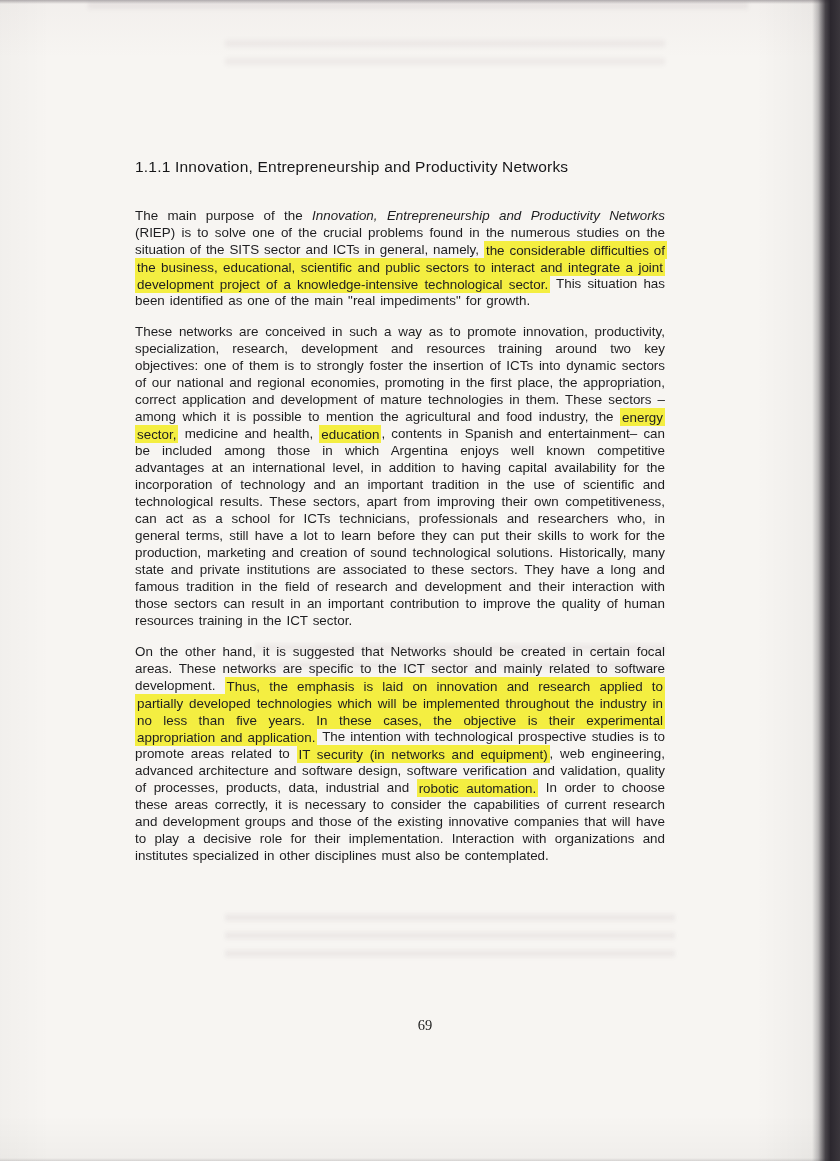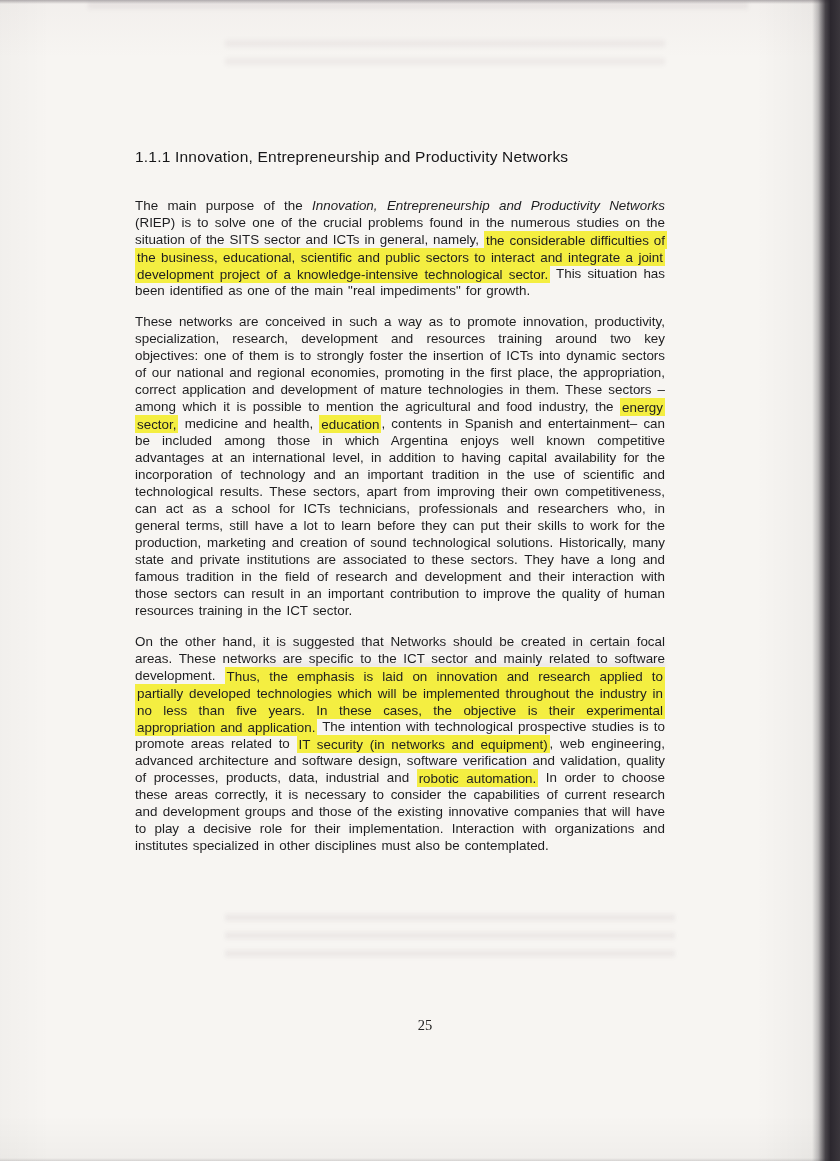--- a/index.html
+++ b/index.html
@@ -54,21 +54,21 @@
     filter: blur(2px);
     pointer-events: none;
   }
   .ghost-a { left: 88px;  top: 2px;   width: 660px; height: 15px; opacity: .75; }
   .ghost-b { left: 225px; top: 40px;  width: 440px; height: 26px; opacity: .6; }
   .ghost-c { left: 255px; top: 644px; width: 410px; height: 24px; opacity: .7; }
   .ghost-d { left: 225px; top: 914px; width: 450px; height: 52px; opacity: .7; }
 
   .content {
     position: absolute;
-    left: 135px; top: 148px; width: 530px;
+    left: 135px; top: 158px; width: 530px;
     color: var(--ink);
   }
   h1 {
     font-size: 15.5px;
     font-weight: normal;
     letter-spacing: 0.2px;
     margin: 0 0 31px 0;
     color: #161618;
   }
   p {
@@ -110,19 +110,19 @@
     <h1>1.1.1 Innovation, Entrepreneurship and Productivity Networks</h1>
 
     <p class="para-1"><span>The main purpose of the </span><span class="it">Innovation, Entrepreneurship and Productivity Networks</span><span> (RIEP) is to solve one of the crucial problems found in the numerous studies on the situation of the SITS sector and ICTs in general, namely, </span><span class="hl">the considerable difficulties of the business, educational, scientific and public sectors to interact and integrate a joint development project of a knowledge-intensive technological sector.</span><span> This situation has been identified as one of the main "real impediments" for growth.</span></p>
 
     <p class="para-2"><span>These networks are conceived in such a way as to promote innovation, productivity, specialization, research, development and resources training around two key objectives: one of them is to strongly foster the insertion of ICTs into dynamic sectors of our national and regional economies, promoting in the first place, the appropriation, correct application and development of mature technologies in them. These sectors –among which it is possible to mention the agricultural and food industry, the </span><span class="hl">energy sector,</span><span> medicine and health, </span><span class="hl">education</span><span>, contents in Spanish and entertainment– can be included among those in which Argentina enjoys well known competitive advantages at an international level, in addition to having capital availability for the incorporation of technology and an important tradition in the use of scientific and technological results. These sectors, apart from improving their own competitiveness, can act as a school for ICTs technicians, professionals and researchers who, in general terms, still have a lot to learn before they can put their skills to work for the production, marketing and creation of sound technological solutions. Historically, many state and private institutions are associated to these sectors. They have a long and famous tradition in the field of research and development and their interaction with those sectors can result in an important contribution to improve the quality of human resources training in the ICT sector.</span></p>
 
     <p class="para-3"><span>On the other hand, it is suggested that Networks should be created in certain focal areas. These networks are specific to the ICT sector and mainly related to software development. </span><span class="hl">Thus, the emphasis is laid on innovation and research applied to partially developed technologies which will be implemented throughout the industry in no less than five years. In these cases, the objective is their experimental appropriation and application.</span><span> The intention with technological prospective studies is to promote areas related to </span><span class="hl">IT security (in networks and equipment)</span><span>, web engineering, advanced architecture and software design, software verification and validation, quality of processes, products, data, industrial and </span><span class="hl">robotic automation.</span><span> In order to choose these areas correctly, it is necessary to consider the capabilities of current research and development groups and those of the existing innovative companies that will have to play a decisive role for their implementation. Interaction with organizations and institutes specialized in other disciplines must also be contemplated.</span></p>
 
   </div>
 
-  <div class="pagenum">25</div>
+  <div class="pagenum">69</div>
 
   <div class="edge-top"></div>
   <div class="edge-bottom"></div>
   <div class="edge-right"></div>
 
 </div>
 
 </body></html>

